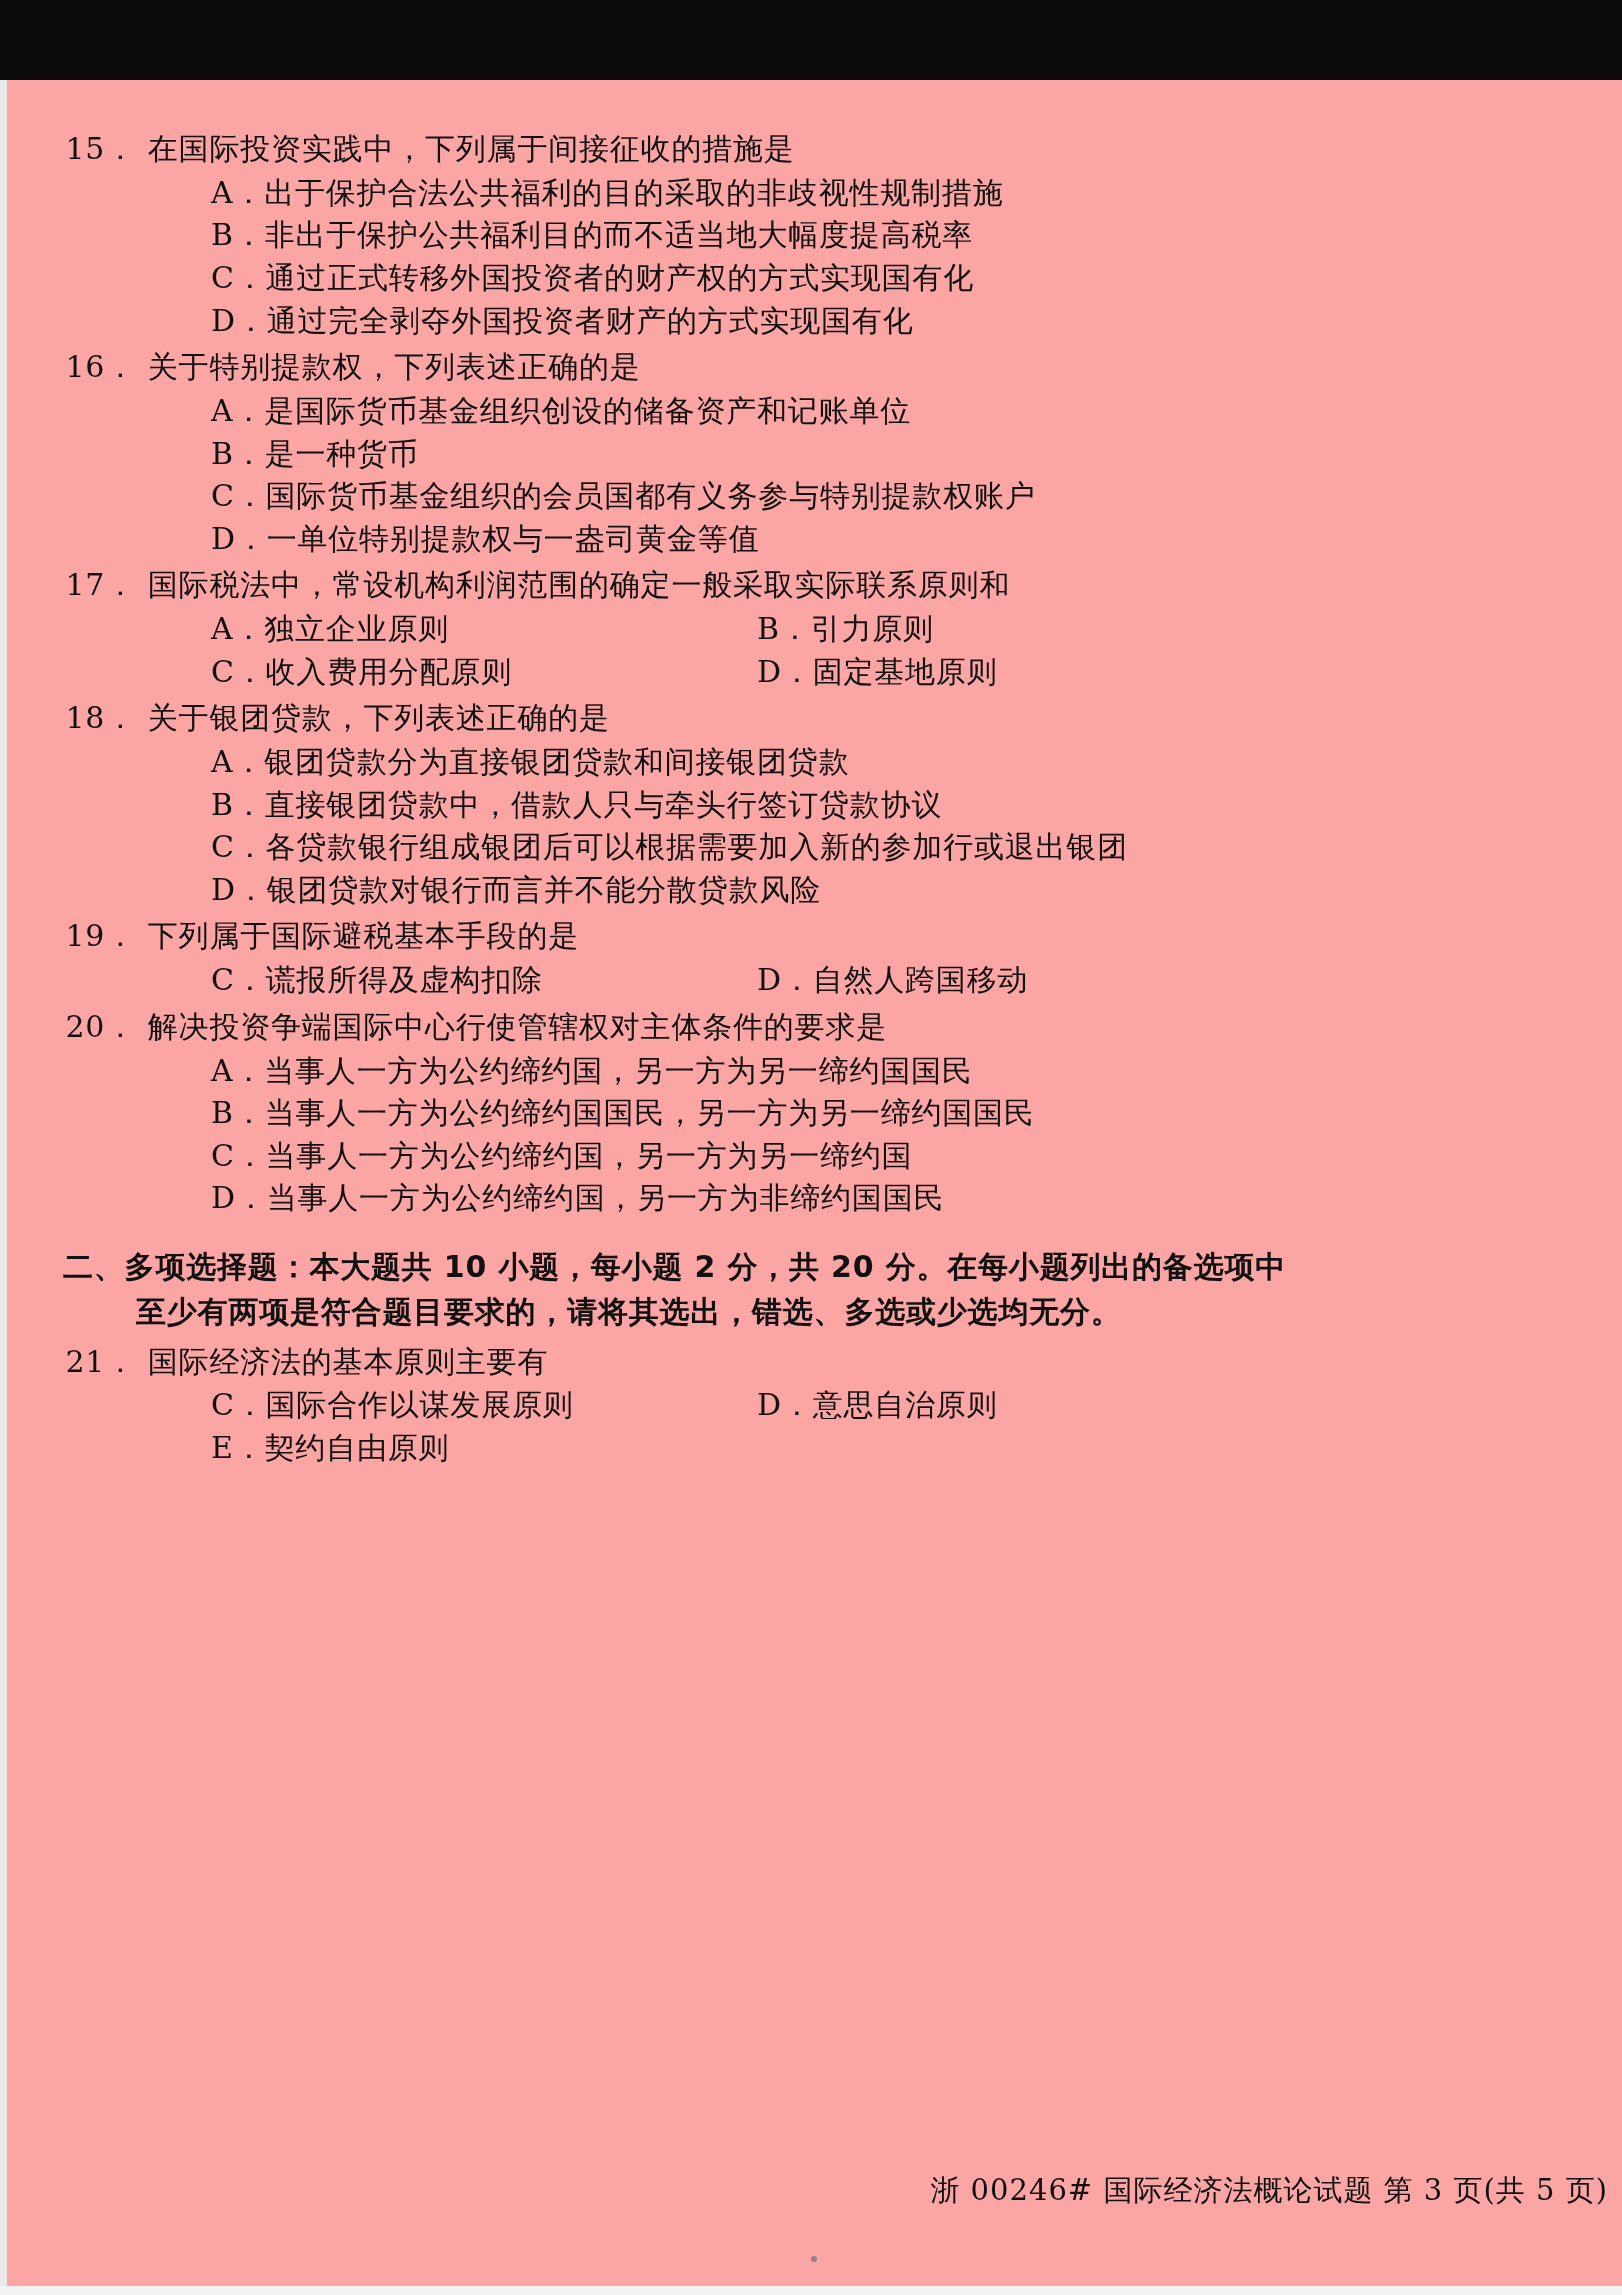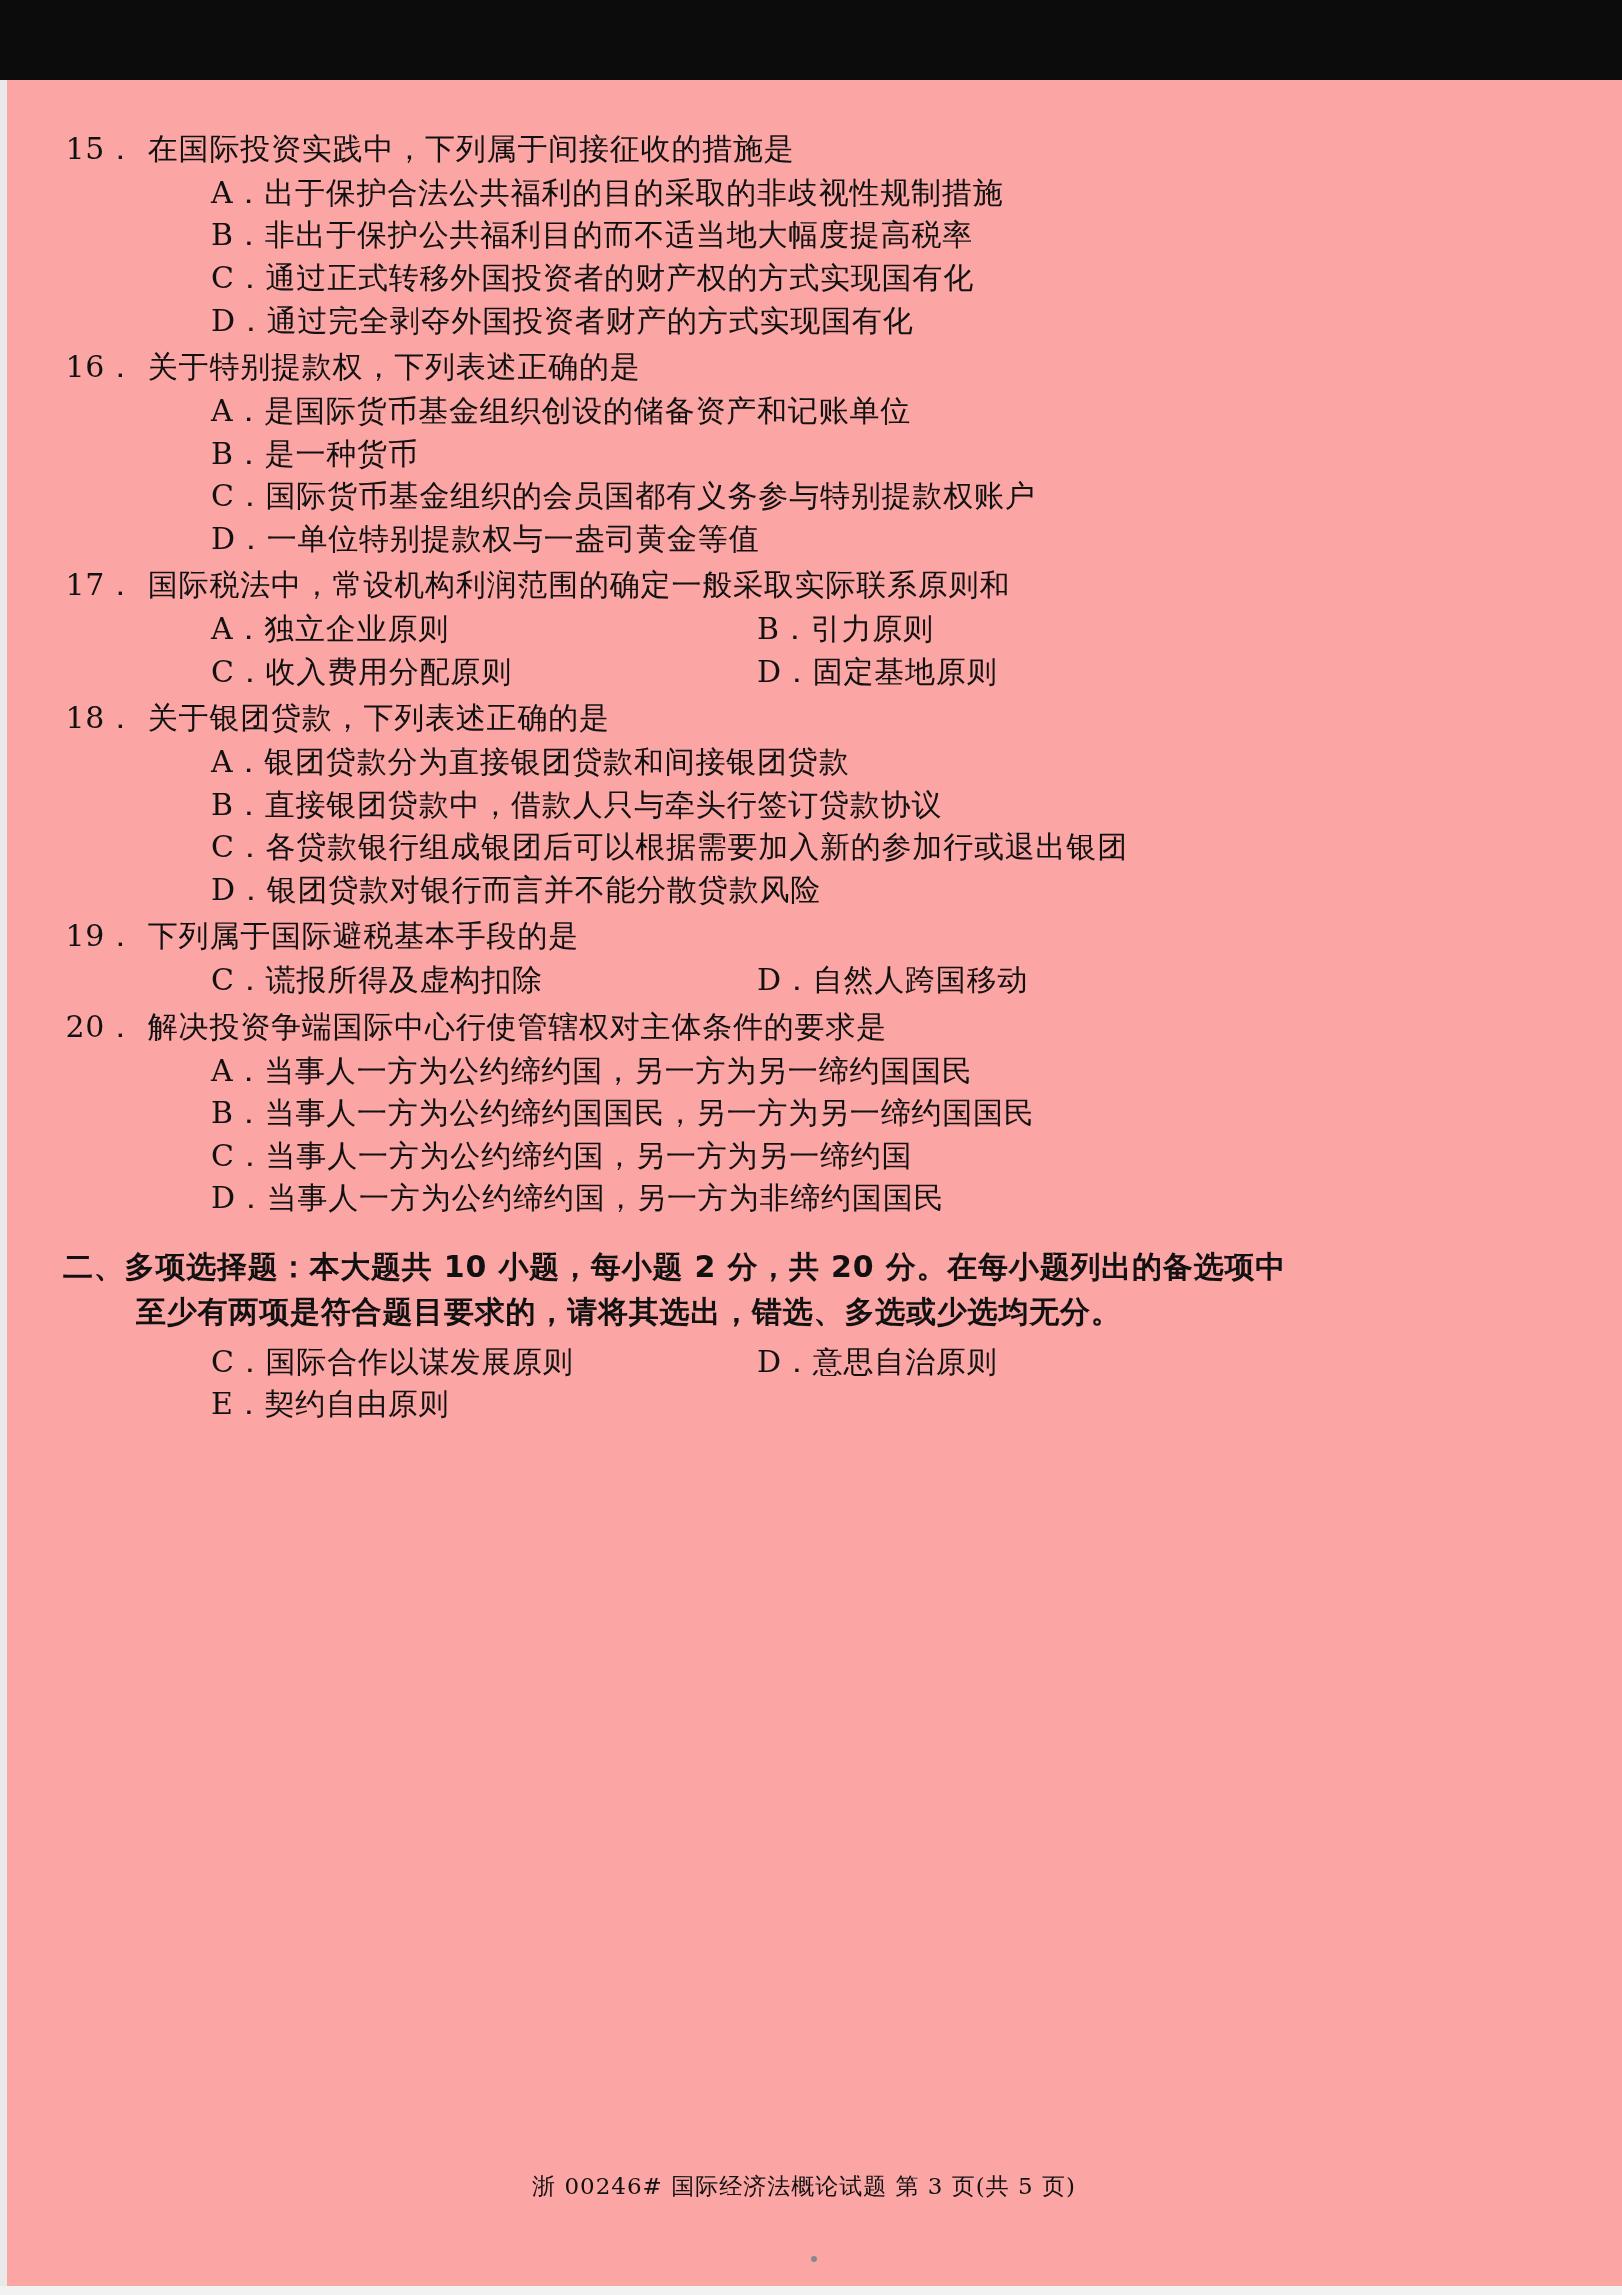--- a/index.html
+++ b/index.html
@@ -109,22 +109,22 @@
   .section-head .sh-line2 {
     display: block;
     white-space: nowrap;
     padding-left: 73px;
   }
   .footer {
     position: absolute;
     top: 2171px;
     left: 0;
     width: 1608px;
-    text-align: center;
-    font-size: 23px;
+    text-align: right;
+    font-size: 29px;
     letter-spacing: 1px;
     font-family: "DejaVu Serif", "Liberation Serif", serif;
   }
   .footer-dot {
     position: absolute;
     top: 2256px;
     left: 811px;
     width: 5.9px;
     height: 5.9px;
     background: #888;
@@ -216,20 +216,23 @@
         <div class="opt"><span class="opt-letter">D．</span><span>当事人一方为公约缔约国，另一方为非缔约国国民</span></div>
       </div>
     </div>
 
     <div class="section-head">
       <span class="sh-line1"><span>二、</span><span>多项选择题：本大题共 10 小题，每小题 2 分，共 20 分。在每小题列出的备选项中</span></span>
       <span class="sh-line2">至少有两项是符合题目要求的，请将其选出，错选、多选或少选均无分。</span>
     </div>
 
     <div class="q">
+      <div class="q-stem">
+        <span class="q-num">21．</span><span>国际经济法的基本原则主要有</span>
+      </div>
       <div class="opt-block">
         <div class="opt-row">
           <div class="opt opt-2col"><span class="opt-letter">C．</span><span>国际合作以谋发展原则</span></div>
           <div class="opt opt-2col second"><span class="opt-letter">D．</span><span>意思自治原则</span></div>
         </div>
         <div class="opt"><span class="opt-letter">E．</span><span>契约自由原则</span></div>
       </div>
     </div>
 
   </div>

